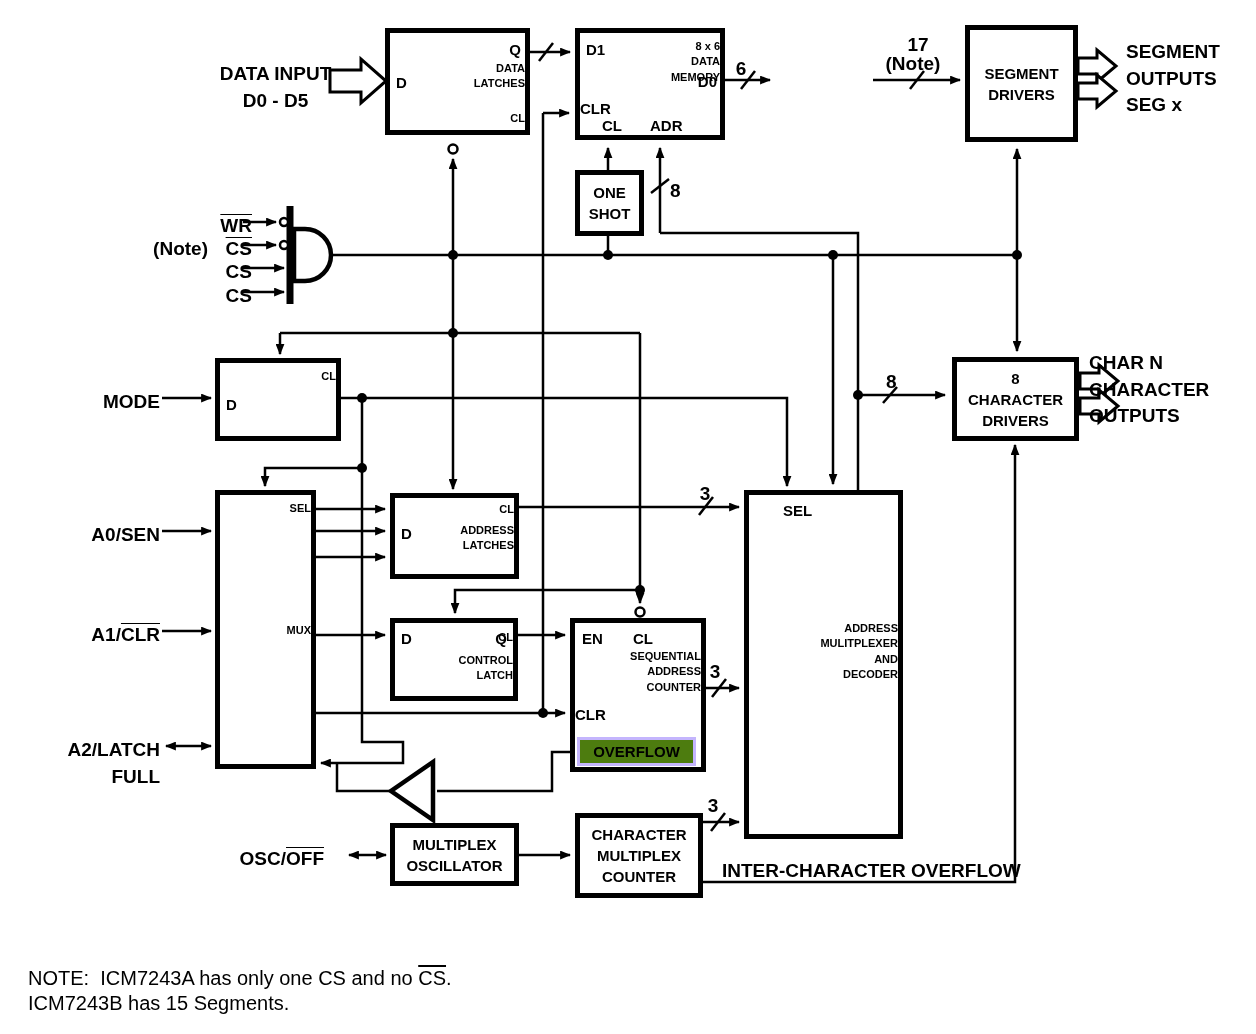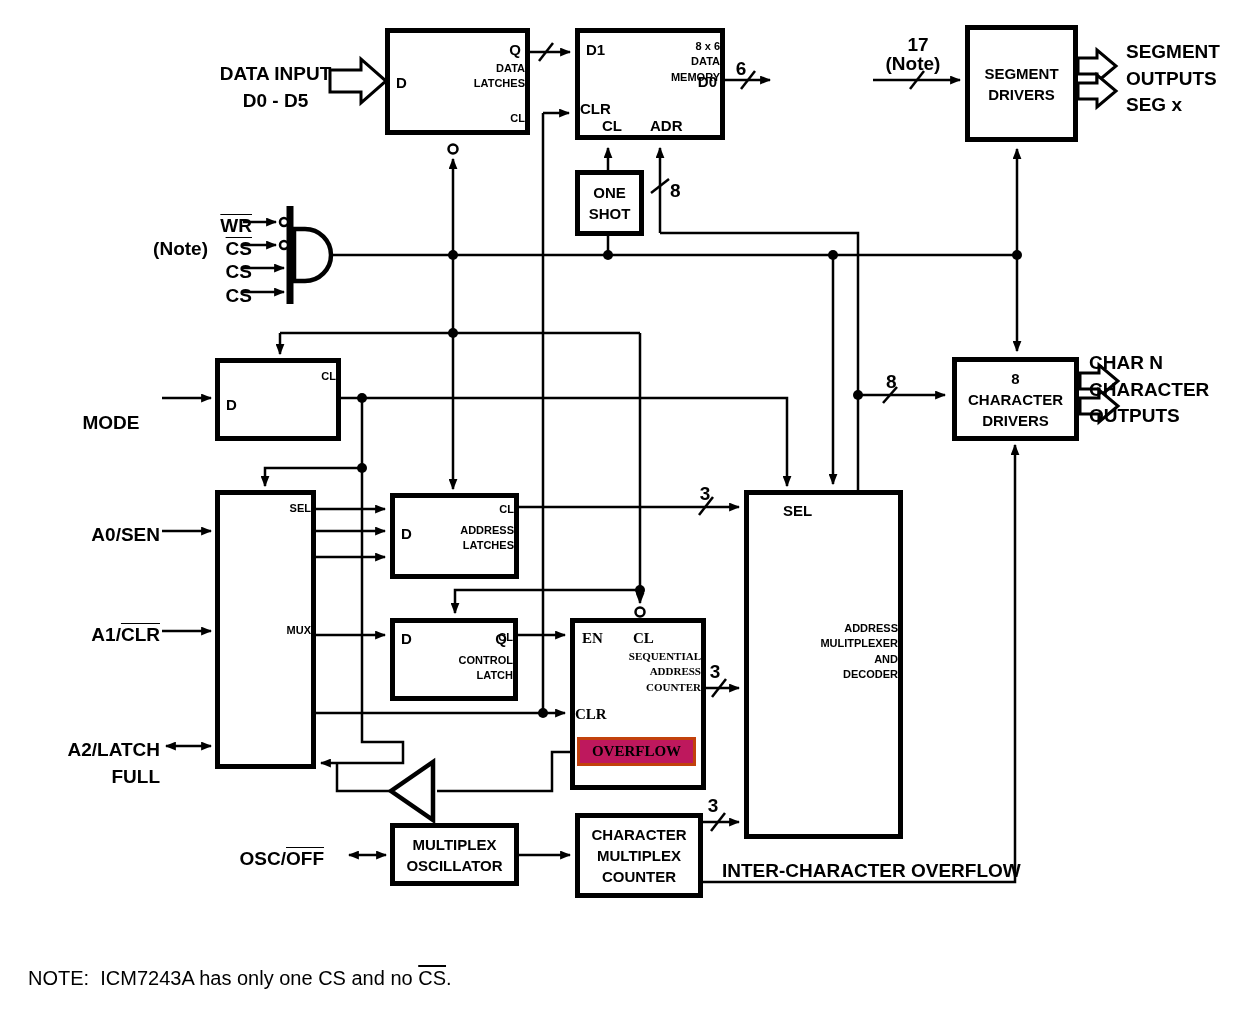--- a/index.html
+++ b/index.html
@@ -6,21 +6,21 @@
   #stage{position:relative;width:1256px;height:1034px;background:#fff;overflow:hidden;
          font-family:"Liberation Sans",sans-serif;color:#000;}
   svg.wires{position:absolute;left:0;top:0;}
   .w{stroke:#000;stroke-width:2.5;fill:none;}
   .bar{stroke:#000;stroke-width:7;fill:none;}
   .shape{stroke:#000;stroke-width:4.5;fill:#fff;}
   .oarr{stroke:#000;stroke-width:3;fill:#fff;stroke-linejoin:miter;}
   .dot{fill:#000;stroke:none;}
   .bub{fill:#fff;stroke:#000;stroke-width:2.5;}
   .b{position:absolute;border:5px solid #000;background:#fff;box-sizing:border-box;}
-  .b2{position:absolute;border:3px solid #c2410c;background:#be185d;box-sizing:border-box;}
+  .b2{position:absolute;border:3px solid #c4b5fd;background:#4d7c0f;box-sizing:border-box;}
   .cflex{display:flex;align-items:center;justify-content:center;}
   .bt{position:absolute;left:3px;right:0;text-align:right;font-weight:bold;font-size:11px;line-height:1.4;white-space:pre-line;}
   .bt2{text-align:center;font-weight:bold;font-size:15px;line-height:1.4;white-space:pre-line;}
   .pin{position:absolute;font-weight:bold;font-size:15px;line-height:1;}
   .lbl{position:absolute;font-weight:bold;font-size:19px;line-height:1.4;white-space:pre-line;}
   .rt{text-align:right;}
   .ct{text-align:center;}
   .ov{text-decoration:overline;}
   .note{position:absolute;font-size:20px;font-weight:normal;line-height:1.4;white-space:pre;}
 </style>
@@ -220,21 +220,21 @@
   </div>
 
   <div class="b" style="left:390px;top:618px;width:128px;height:83px;">
     <span class="pin" style="left:6px;top:8px;">D</span>
     <span class="bt" style="top:7px;">CL</span>
     <span class="pin" style="right:6px;top:8px;">Q</span>
     <span class="bt" style="top:30px;">CONTROL
 LATCH</span>
   </div>
 
-  <div class="b" style="left:570px;top:618px;width:136px;height:172px;font-family:Liberation Serif, serif;">
+  <div class="b" style="left:570px;top:618px;width:136px;height:154px;">
     <span class="pin" style="left:7px;top:8px;">EN</span>
     <span class="pin" style="left:58px;top:8px;">CL</span>
     <span class="bt" style="top:26px;">SEQUENTIAL
 ADDRESS
 COUNTER</span>
     <span class="pin" style="left:0px;top:84px;">CLR</span>
     <div class="b2 cflex" style="left:2px;top:114px;width:119px;height:29px;">
       <span class="bt2">OVERFLOW</span>
     </div>
   </div>
@@ -266,21 +266,21 @@
 
   <div class="lbl ct" style="left:218px;top:61px;width:115px;">DATA INPUT
 D0 - D5</div>
 
   <div class="lbl rt ov" style="left:200px;top:213px;width:52px;">WR</div>
   <div class="lbl rt" style="left:138px;top:236px;width:70px;">(Note)</div>
   <div class="lbl rt ov" style="left:210px;top:236px;width:42px;">CS</div>
   <div class="lbl rt" style="left:210px;top:259px;width:42px;">CS</div>
   <div class="lbl rt" style="left:210px;top:283px;width:42px;">CS</div>
 
-  <div class="lbl rt" style="left:62px;top:410px;width:98px;text-align:center;">MODE</div>
+  <div class="lbl rt" style="left:62px;top:389px;width:98px;">MODE</div>
   <div class="lbl rt" style="left:55px;top:522px;width:105px;">A0/SEN</div>
   <div class="lbl rt" style="left:55px;top:622px;width:105px;"><span>A1/</span><span class="ov">CLR</span></div>
   <div class="lbl rt" style="left:25px;top:737px;width:135px;">A2/LATCH FULL</div>
   <div class="lbl rt" style="left:220px;top:846px;width:104px;"><span>OSC/</span><span class="ov">OFF</span></div>
 
   <div class="lbl" style="left:1126px;top:39px;">SEGMENT
 OUTPUTS
 SEG x</div>
   <div class="lbl" style="left:1089px;top:342px;margin-top:8px;">CHAR N
 CHARACTER
@@ -291,14 +291,15 @@
   <div class="lbl ct" style="left:882px;top:51px;width:62px;">(Note)</div>
   <div class="lbl" style="left:670px;top:178px;">8</div>
   <div class="lbl" style="left:886px;top:369px;">8</div>
   <div class="lbl ct" style="left:697px;top:481px;width:16px;">3</div>
   <div class="lbl ct" style="left:707px;top:659px;width:16px;">3</div>
   <div class="lbl ct" style="left:705px;top:793px;width:16px;">3</div>
 
   <div class="lbl" style="left:722px;top:858px;">INTER-CHARACTER OVERFLOW</div>
 
   <div class="note" style="left:28px;top:964px;"><span>NOTE:  ICM7243A has only one CS and no </span><span class="ov">CS</span><span>.</span></div>
+  <div class="note" style="left:28px;top:989px;">ICM7243B has 15 Segments.</div>
 
 </div>
 
 </body></html>

